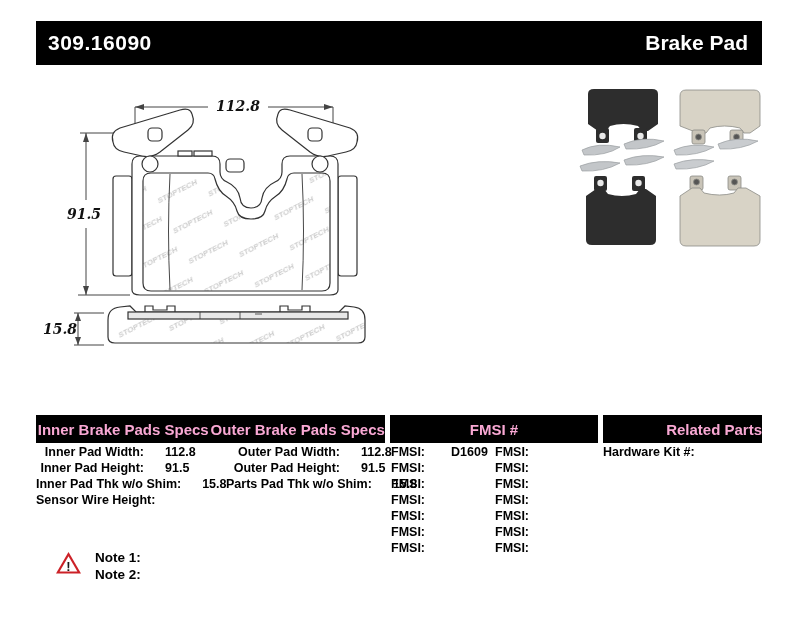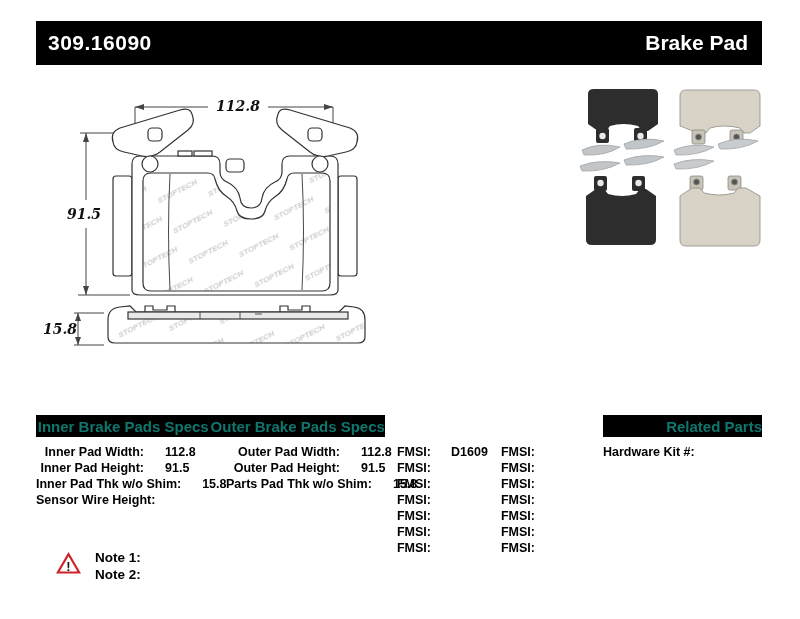--- a/index.html
+++ b/index.html
@@ -8,36 +8,36 @@
   
   .header-bar{position:absolute;left:36px;top:21px;width:726px;height:44px;background:#000;
         color:#fff;display:flex;justify-content:space-between;align-items:center;
         box-sizing:border-box;padding:0 14px 0 12px;}
   .header-bar .pn{font-size:21px;font-weight:bold;letter-spacing:.5px;}
   .header-bar .pt{font-size:21px;font-weight:bold;}
   
   .diagram-svg{position:absolute;left:40px;top:80px;}
   .photo-svg{position:absolute;left:578px;top:84px;}
   
-  .tbar{position:absolute;top:415px;height:22px;background:#000;color:#0f766e;
+  .tbar{position:absolute;top:415px;height:28px;background:#000;color:#f9a8d4;
         font-weight:bold;font-size:15px;display:flex;align-items:center;box-sizing:border-box;}
   .tbar.pads{left:36px;width:349px;}
   .tbar.pads .half{flex:1;text-align:center;}
   .tbar.fmsi{left:390px;width:208px;justify-content:center;}
   .tbar.related{left:603px;width:159px;justify-content:flex-end;}
   
   .col{position:absolute;top:444px;font-size:12.5px;font-weight:bold;color:#000;}
   .col .row{display:flex;height:16px;line-height:16px;white-space:nowrap;gap:16px;}
   .inner-col{left:36px;width:169px;}
   .outer-col{left:226px;width:175px;}
   .inner-col .lbl,.outer-col .lbl{flex:1;text-align:right;}
   .inner-col .val,.outer-col .val{width:40px;text-align:left;padding-left:5px;}
   .fmsi-col1{left:391px;width:102px;}
   .fmsi-col2{left:495px;width:102px;}
-  .fmsi-col1 .lbl,.fmsi-col2 .lbl{width:40px;text-align:right;}
+  .fmsi-col1 .lbl,.fmsi-col2 .lbl{width:40px;text-align:left;}
   .fmsi-col1 .val,.fmsi-col2 .val{text-align:left;padding-left:4px;}
   .related-col{left:603px;width:159px;}
   
   .warning{position:absolute;left:55px;top:551px;}
   .notes{position:absolute;left:95px;top:549px;font-size:13.5px;font-weight:bold;line-height:17px;}
 </style>
 </head>
 <body>
 
 <div class="page">
@@ -176,20 +176,23 @@
       <circle cx="118.5" cy="98" r="3" fill="#555"></circle>
       <circle cx="156.5" cy="98" r="3" fill="#555"></circle>
       <path d="M 102 112 L 114 104 L 122 104 L 126 109 Q 142 113 156 109 L 160 104 L 168 104 L 182 112 L 182 156 Q 182 162 176 162 L 108 162 Q 102 162 102 156 Z" fill="#d8d3c6"></path>
     </g>
   </svg>
 
   <div class="tbar pads">
     <span class="half">Inner Brake Pads Specs</span>
     <span class="half">Outer Brake Pads Specs</span>
   </div>
+  <div class="tbar fmsi">
+    <span>FMSI #</span>
+  </div>
   <div class="tbar related">
     <span>Related Parts</span>
   </div>
 
   <div class="col inner-col">
     <div class="row">
       <span class="lbl">Inner Pad Width:</span>
       <span class="val">112.8</span>
     </div>
     <div class="row">

